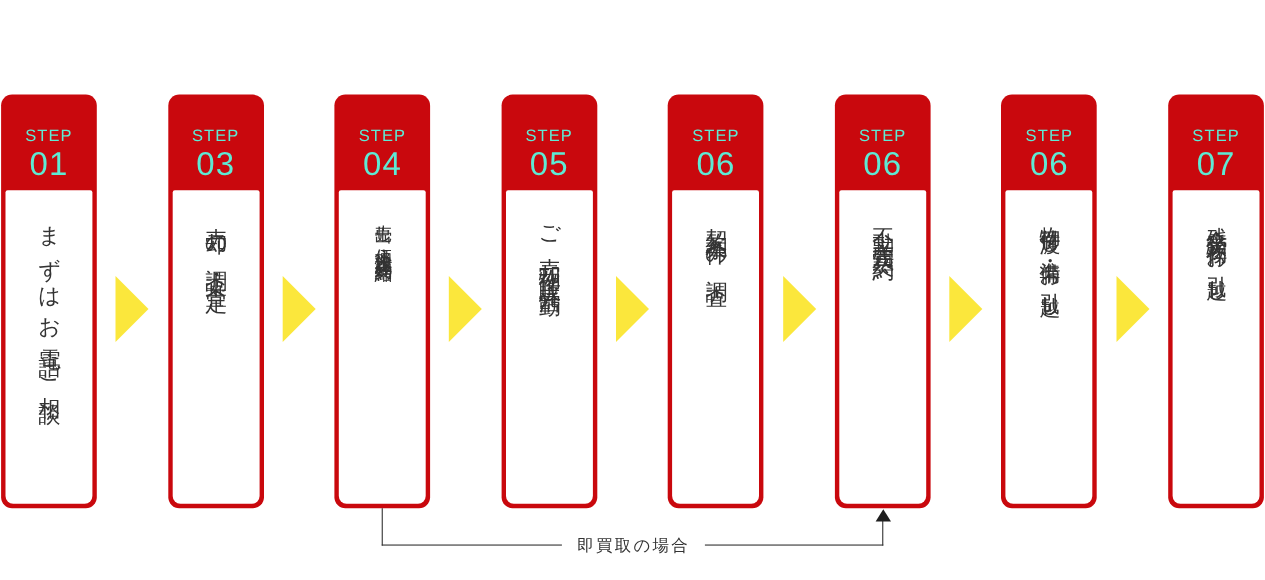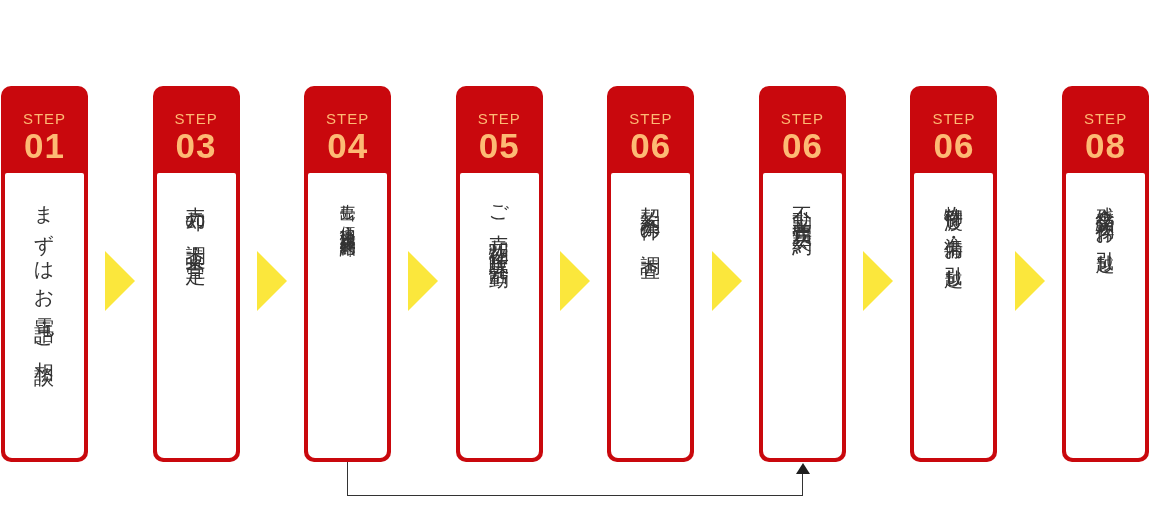--- a/index.html
+++ b/index.html
@@ -18,24 +18,24 @@
     width:87px;height:376px;flex:0 0 87px;
     background:#c9080d;
     border-radius:10px;
     position:relative;
     box-sizing:border-box;
   }
   .card-header{
     height:87px;
     display:flex;flex-direction:column;align-items:center;justify-content:flex-end;
     padding-bottom:8px;box-sizing:border-box;
-    color:#fdba74;
+    color:#5eead4;
   }
   .step-label{font-size:15px;letter-spacing:1px;line-height:1.25;}
-  .step-number{font-size:35px;letter-spacing:1px;line-height:1.05;font-weight:700;text-align:center;}
+  .step-number{font-size:30px;letter-spacing:1px;line-height:1.05;font-weight:400;text-align:center;}
   .card-body{
     position:absolute;left:4px;right:4px;top:87px;bottom:4px;
     background:#ffffff;
     border-radius:2px 2px 7px 7px;
     display:flex;justify-content:center;
   }
   .step-text{
     writing-mode:vertical-rl;
     text-orientation:upright;
     font-size:20px;letter-spacing:5px;
@@ -187,27 +187,28 @@
       </div>
     </div>
 
     <div class="arrow-cell">
       <div class="arrow-right"></div>
     </div>
 
     <div class="card">
       <div class="card-header">
         <div class="step-label">STEP</div>
-        <div class="step-number">08</div>
+        <div class="step-number">07</div>
       </div>
       <div class="card-body">
         <div class="step-text mid2">残金受領・物件お引越し</div>
       </div>
     </div>
 
   </div>
 
   <div class="bracket-vleft"></div>
   <div class="bracket-h"></div>
   <div class="bracket-vright"></div>
   <div class="bracket-arrowhead"></div>
+  <div class="bracket-label">即買取の場合</div>
 
 </div>
 
 </body></html>

